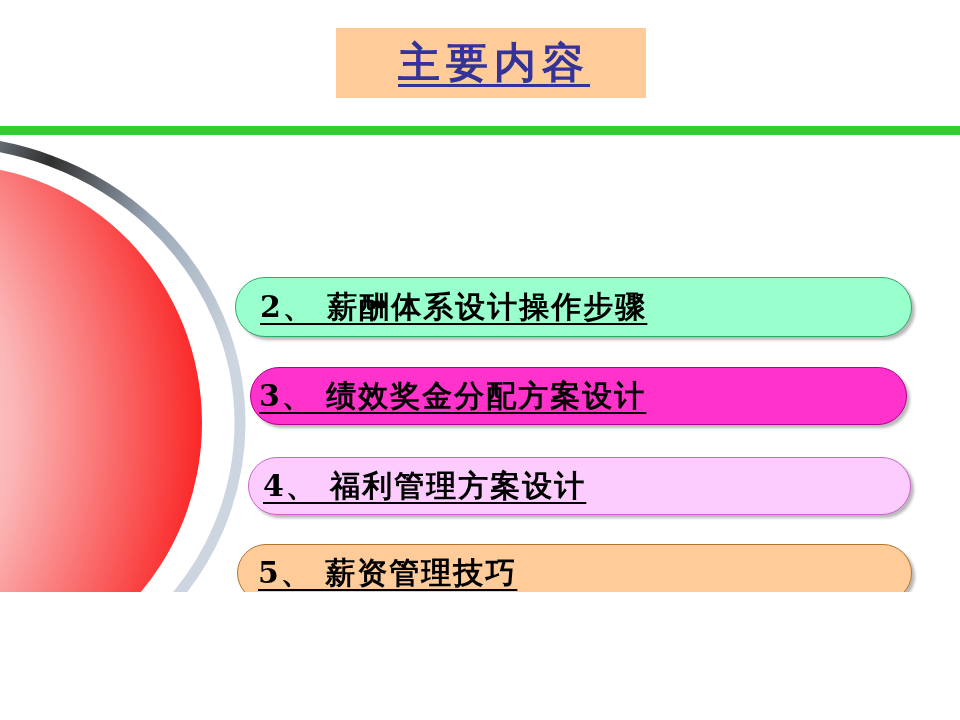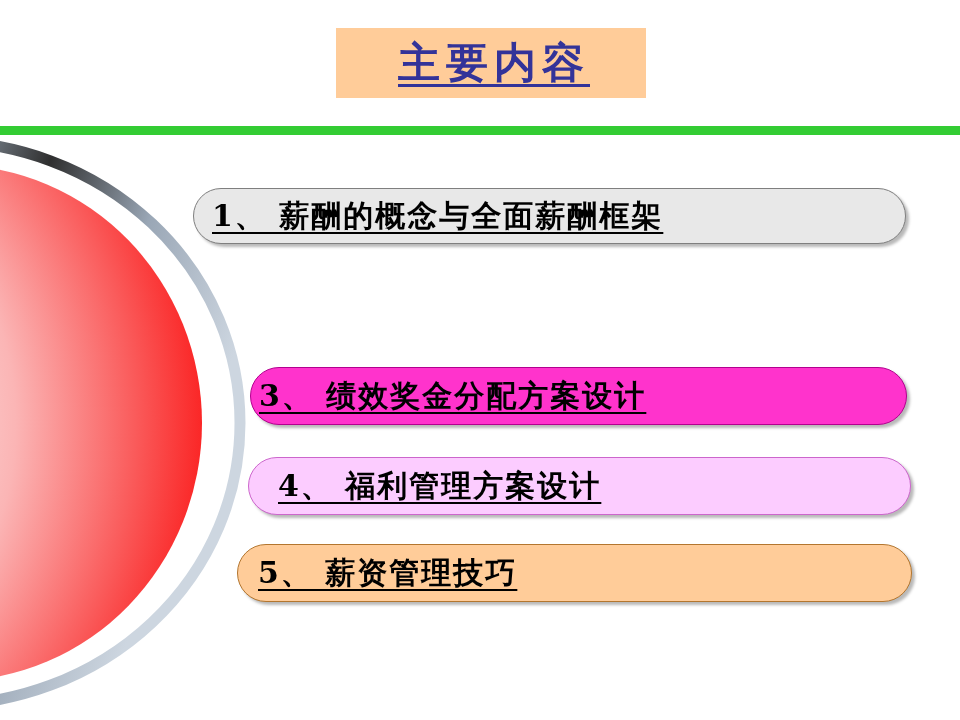--- a/index.html
+++ b/index.html
@@ -3,21 +3,21 @@
 <meta charset="utf-8">
 <style>
   html, body {
     margin: 0;
     padding: 0;
     background: #ffffff;
   }
   #slide {
     position: relative;
     width: 960px;
-    height: 720px;
+    height: 592px;
     background: #ffffff;
     overflow: hidden;
     font-family: "DejaVu Sans", "Liberation Sans", sans-serif;
   }
 
   
   #title-box {
     position: absolute;
     left: 336px;
     top: 28px;
@@ -87,21 +87,21 @@
 
   #pill-1 { left: 193px; top: 188px;  width: 713px; height: 56px; background:#e8e8e8; border:1.5px solid #7f7f7f; }
   #pill-2 { left: 235px; top: 277px;  width: 677px; height: 60px; background:#99ffcc; border:1.5px solid #2eaa63; }
   #pill-3 { left: 250px; top: 367px;  width: 657px; height: 58px; background:#ff33cc; border:1.5px solid #b3008f; }
   #pill-4 { left: 248px; top: 457px;  width: 663px; height: 58px; background:#fcccff; border:1.5px solid #cc66cc; }
   #pill-5 { left: 237px; top: 544px;  width: 675px; height: 58px; background:#ffcc99; border:1.5px solid #b3762f; }
 
   #pill-1 .pill-label { padding-left: 18px; }
   #pill-2 .pill-label { padding-left: 24px; }
   #pill-3 .pill-label { padding-left: 8px; }
-  #pill-4 .pill-label { padding-left: 29px; }
+  #pill-4 .pill-label { padding-left: 14px; }
   #pill-5 .pill-label { padding-left: 20px; text-align: right; }
 </style>
 </head>
 <body>
 
 <div id="slide">
 
   <div id="deco">
     <svg width="560" height="570" viewBox="0 0 560 570" xmlns="http://www.w3.org/2000/svg">
       <defs>
@@ -124,24 +124,24 @@
       <ellipse cx="240" cy="285" rx="300" ry="282" fill="none" stroke="url(#ringGrad)" stroke-width="11"></ellipse>
     </svg>
   </div>
 
   <div id="title-box">
     <div id="title-text">主要内容</div>
   </div>
 
   <div id="divider"></div>
 
-  <div class="pill" id="pill-1">
-    <span class="pill-label">1、 薪酬的概念与全面薪酬框架</span>
+
+  <div class="pill" id="pill-2">
+    <span class="pill-label">2、 薪酬体系设计操作步骤</span>
   </div>
-
 
   <div class="pill" id="pill-3">
     <span class="pill-label">3、 绩效奖金分配方案设计</span>
   </div>
 
   <div class="pill" id="pill-4">
     <span class="pill-label">4、 福利管理方案设计</span>
   </div>
 
   <div class="pill" id="pill-5">

